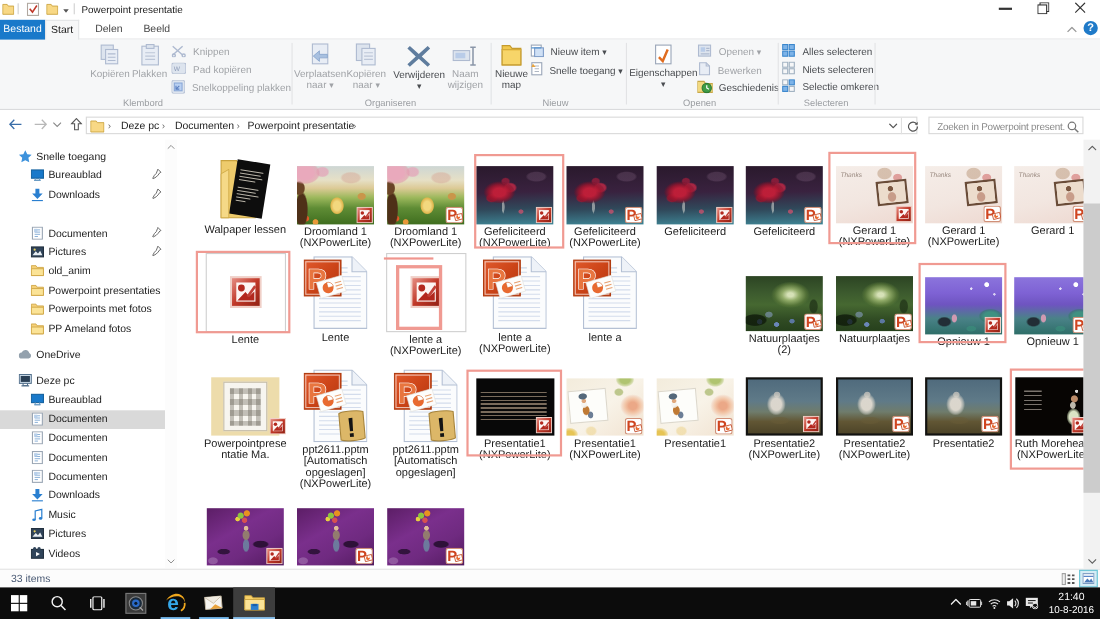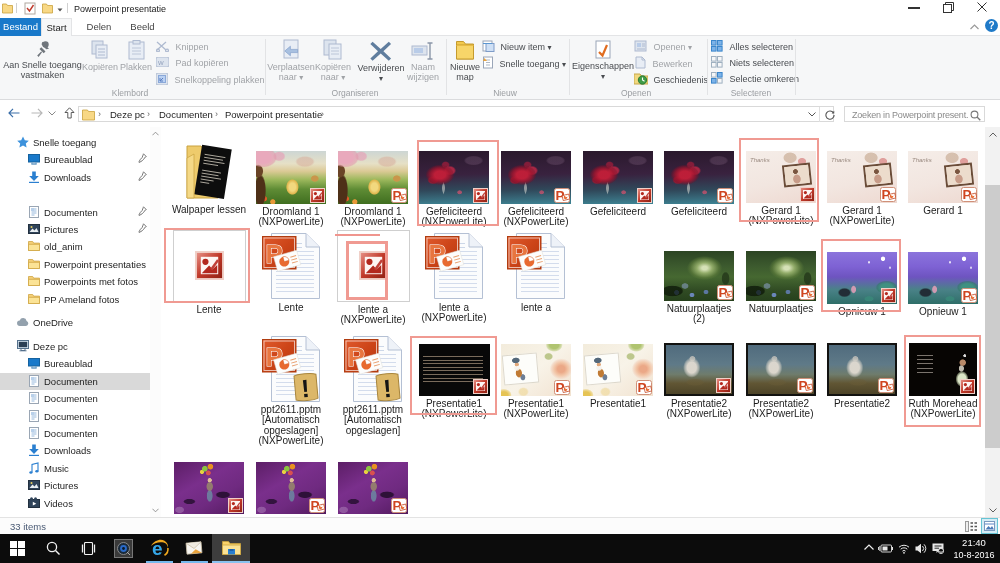--- a/index.html
+++ b/index.html
@@ -25,21 +25,21 @@
 
 #addr{position:absolute;left:0;top:100px;width:1000px;height:27px;background:#fff;}
 #addrbox{position:absolute;left:78px;top:6px;width:756px;height:16px;border:1px solid #d9d9d9;background:#fff;font-size:9.5px;color:#1c1c1c;}
 #searchbox{position:absolute;left:844px;top:6px;width:141px;height:16px;border:1px solid #d9d9d9;background:#fff;font-size:9.5px;color:#8a8a8a;white-space:nowrap;overflow:hidden;}
 
 #main{position:absolute;left:0;top:127px;width:1000px;height:390px;background:#fff;}
 #nav{position:absolute;left:0;top:0;width:162px;height:390px;background:#fff;font-size:9.5px;color:#1c1c1c;}
 .ni{position:absolute;left:0;width:152px;height:17px;line-height:17px;white-space:nowrap;}
 .ni svg{position:absolute;top:2px;}
 .pin{position:absolute;left:138px;top:3px;}
-#grid{position:absolute;left:160px;top:0;width:823px;height:390px;}
+#grid{position:absolute;left:174px;top:0;width:823px;height:390px;}
 .cell{position:absolute;width:86px;text-align:center;font-size:10px;color:#1c1c1c;line-height:10.4px;}
 .cell .lb{position:relative;margin-top:3px;}
 .th{position:relative;margin:0 auto;}
 .ovl{position:absolute;}
 .selbox{position:absolute;border:2px solid #f09a92;}
 
 .t-droom{width:70px;height:53px;background:
  radial-gradient(18px 13px at 10% 12%,#e9a9bc 0 45%,rgba(225,150,170,.55) 70%,transparent 78%),
  radial-gradient(9px 7px at 33% 10%,rgba(228,165,185,.75) 0 55%,transparent 72%),
  radial-gradient(8px 10px at 3% 38%,#6a4426 0 55%,transparent 68%),
@@ -164,29 +164,20 @@
     <div class="tab" style="left:79px;width:40px;">Delen</div>
     <div class="tab" style="left:122px;width:41px;">Beeld</div>
     <svg class="abs" style="left:970px;top:6px" width="9" height="6" viewBox="0 0 9 6">
         <path d="M0.5 5L4.5 1l4 4" stroke="#9a9a9a" fill="none" stroke-width="1.2"></path>
       </svg>
     <div class="abs" style="left:985px;top:1px;width:13px;height:13px;border-radius:50%;background:#1f7ac8;color:#fff;font-size:10px;font-weight:bold;text-align:center;line-height:13px;">?</div>
   </div>
 
   <div id="ribbon">
 
-    <div class="big" style="left:3px;width:79px;">
-      <svg width="18" height="20" style="margin:1px 0 -2px 0" viewBox="0 0 18 20">
-          <g fill="#70767c">
-            <circle cx="11.5" cy="5.5" r="3.2"></circle>
-            <path d="M8.2 2.8l6.8 7-2.8.4-4.6-4.6zM7.3 8.3l4.2 4.2-1.8 1.8-4.2-4.2zM8 13.2L4.6 18 3.2 16.6l4-4.2z"></path>
-          </g>
-        </svg>
-      <div>Aan Snelle toegang<br>vastmaken</div>
-    </div>
     <div class="big dis" style="left:81px;width:38px;">
       <svg width="20" height="20" style="margin:2px 0 -1px 0" viewBox="0 0 20 20">
           <g fill="#dde4ee" stroke="#aebad0" stroke-width="1">
             <rect x="2" y="1" width="11" height="13"></rect>
             <rect x="6" y="5" width="11" height="13" fill="#e8edf5"></rect>
             <path d="M8 9h7M8 12h7M8 15h7" stroke="#aebad0" fill="none"></path>
           </g>
         </svg>
       <div>Kopiëren</div>
     </div>
@@ -736,20 +727,29 @@
         </div>
       <div class="cell" style="left:740px;top:125px;">
           <div class="th t-opnieuw">
             <svg class="ovl" style="right:1px;bottom:1px" width="16" height="15">
               <use href="#ov-pp"></use>
             </svg>
           </div>
           <div class="lb">Opnieuw 1</div>
         </div>
       
+      <div class="cell" style="left:6px;top:216px;">
+          <div class="th t-ppgrid">
+            <div></div>
+            <svg class="ovl" style="right:-6px;bottom:1px" width="15" height="15">
+              <use href="#ov-img"></use>
+            </svg>
+          </div>
+          <div class="lb">Powerpointprese<br>ntatie Ma.</div>
+        </div>
       <div class="cell" style="left:88px;top:209px;">
           <svg width="58" height="66" style="display:block;margin:0 auto">
             <use href="#ppwarn"></use>
           </svg>
           <div class="lb" style="margin-top:3px">ppt2611.pptm<br>[Automatisch<br>opgeslagen]<br>(NXPowerLite)</div>
         </div>
       <div class="cell" style="left:170px;top:209px;">
           <svg width="58" height="66" style="display:block;margin:0 auto">
             <use href="#ppwarn"></use>
           </svg>

